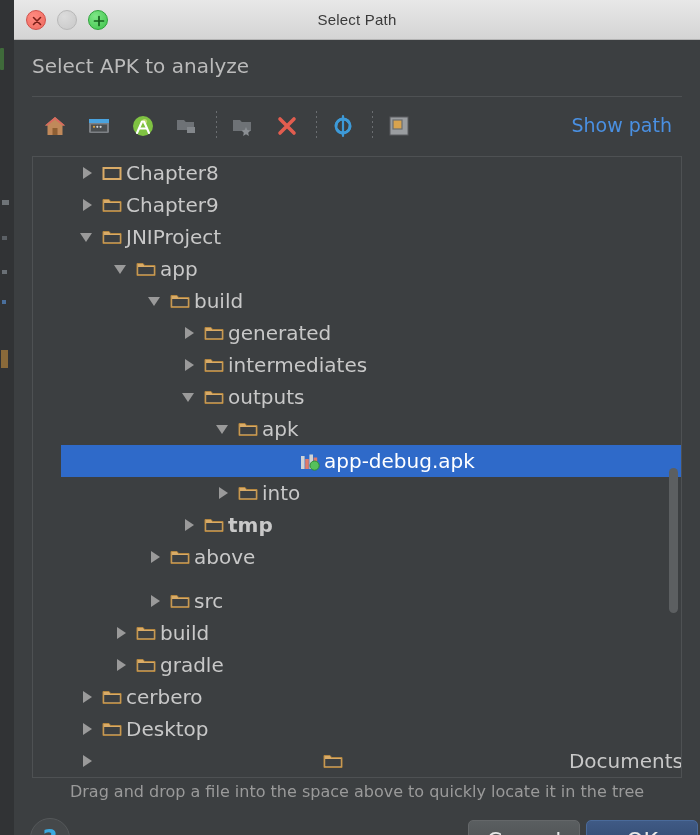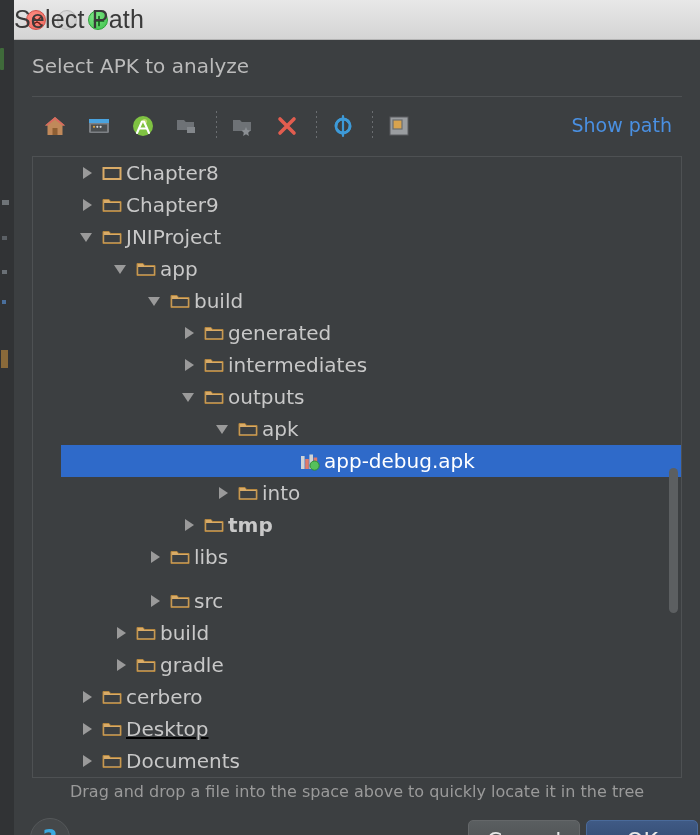--- a/index.html
+++ b/index.html
@@ -26,22 +26,22 @@
     border-bottom:1px solid #b4b4b4;
     display:flex; align-items:center;
   }
   .lights{ position:absolute; left:12px; top:10px; display:flex; gap:11px; }
   .light{ width:20px;height:20px;border-radius:50%;position:relative;}
   .light svg{position:absolute;left:0;top:0;}
   .l-close{ background:radial-gradient(circle at 35% 30%,#ff8a80,#ed6a5f); border:1px solid #d0504a;}
   .l-min{ background:radial-gradient(circle at 35% 30%,#dcdcdc,#c8c8c8); border:1px solid #b8b8b8;}
   .l-max{ background:radial-gradient(circle at 35% 30%,#7ee787,#3fc24a); border:1px solid #2ea33b;}
   .title-text{
-    position:absolute; left:0; right:0; text-align:left;
-    font-size:25px; color:#3a3a3a; font-family:"Liberation Sans", sans-serif;
+    position:absolute; left:0; right:0; text-align:center;
+    font-size:15px; color:#3a3a3a; font-family:"Liberation Sans", sans-serif;
     letter-spacing:.2px;
   }
 
   
   .dialog{ position:absolute; left:14px; top:40px; width:686px; height:774px; background:#3c3f41; }
 
   .subtitle{
     position:absolute; left:18px; top:14px;
     font-size:20px; color:#bbbbbb; font-family:"DejaVu Sans", sans-serif;
   }
@@ -336,21 +336,21 @@
                 <rect x="2.2" y="6" width="15.6" height="7.3" fill="#3c3f41"></rect>
               </svg></span>
             <span class="label">tmp</span>
           </div>
           <div class="row" style="padding-left: 116px;">
             <span class="arrow right"></span>
             <span class="ficon"><svg width="20" height="16" viewBox="0 0 20 16">
                 <path d="M1 2.5 L7 2.5 L8.6 4.5 L19 4.5 L19 14.5 L1 14.5 Z" fill="#d9ab67" stroke="#b4863f" stroke-width="1"></path>
                 <rect x="2.2" y="6" width="15.6" height="7.3" fill="#3c3f41"></rect>
               </svg></span>
-            <span class="label">libs</span>
+            <span class="label">above</span>
           </div>
           <div class="row" style="padding-left: 116px; margin-top: 12px;">
             <span class="arrow right"></span>
             <span class="ficon"><svg width="20" height="16" viewBox="0 0 20 16">
                 <path d="M1 2.5 L7 2.5 L8.6 4.5 L19 4.5 L19 14.5 L1 14.5 Z" fill="#d9ab67" stroke="#b4863f" stroke-width="1"></path>
                 <rect x="2.2" y="6" width="15.6" height="7.3" fill="#3c3f41"></rect>
               </svg></span>
             <span class="label">src</span>
           </div>
           <div class="row" style="padding-left: 82px;">
@@ -370,29 +370,29 @@
             <span class="label">gradle</span>
           </div>
           <div class="row" style="padding-left: 48px;">
             <span class="arrow right"></span>
             <span class="ficon"><svg width="20" height="16" viewBox="0 0 20 16">
                 <path d="M1 2.5 L7 2.5 L8.6 4.5 L19 4.5 L19 14.5 L1 14.5 Z" fill="#d9ab67" stroke="#b4863f" stroke-width="1"></path>
                 <rect x="2.2" y="6" width="15.6" height="7.3" fill="#3c3f41"></rect>
               </svg></span>
             <span class="label">cerbero</span>
           </div>
-          <div class="row" style="padding-left: 48px; text-decoration: underline;">
+          <div class="row" style="padding-left: 48px;">
             <span class="arrow right"></span>
             <span class="ficon"><svg width="20" height="16" viewBox="0 0 20 16">
                 <path d="M1 2.5 L7 2.5 L8.6 4.5 L19 4.5 L19 14.5 L1 14.5 Z" fill="#d9ab67" stroke="#b4863f" stroke-width="1"></path>
                 <rect x="2.2" y="6" width="15.6" height="7.3" fill="#3c3f41"></rect>
               </svg></span>
             <span class="label">Desktop</span>
           </div>
-          <div class="row" style="padding-left: 48px;">
+          <div class="row" style="padding-left: 48px; justify-content: space-between;">
             <span class="arrow right"></span>
             <span class="ficon"><svg width="20" height="16" viewBox="0 0 20 16">
                 <path d="M1 2.5 L7 2.5 L8.6 4.5 L19 4.5 L19 14.5 L1 14.5 Z" fill="#d9ab67" stroke="#b4863f" stroke-width="1"></path>
                 <rect x="2.2" y="6" width="15.6" height="7.3" fill="#3c3f41"></rect>
               </svg></span>
             <span class="label">Documents</span>
           </div>
         </div>
       <div class="scrollbar">
         <div class="thumb" id="thumb" style="top: 310px; height: 145px;"></div>

